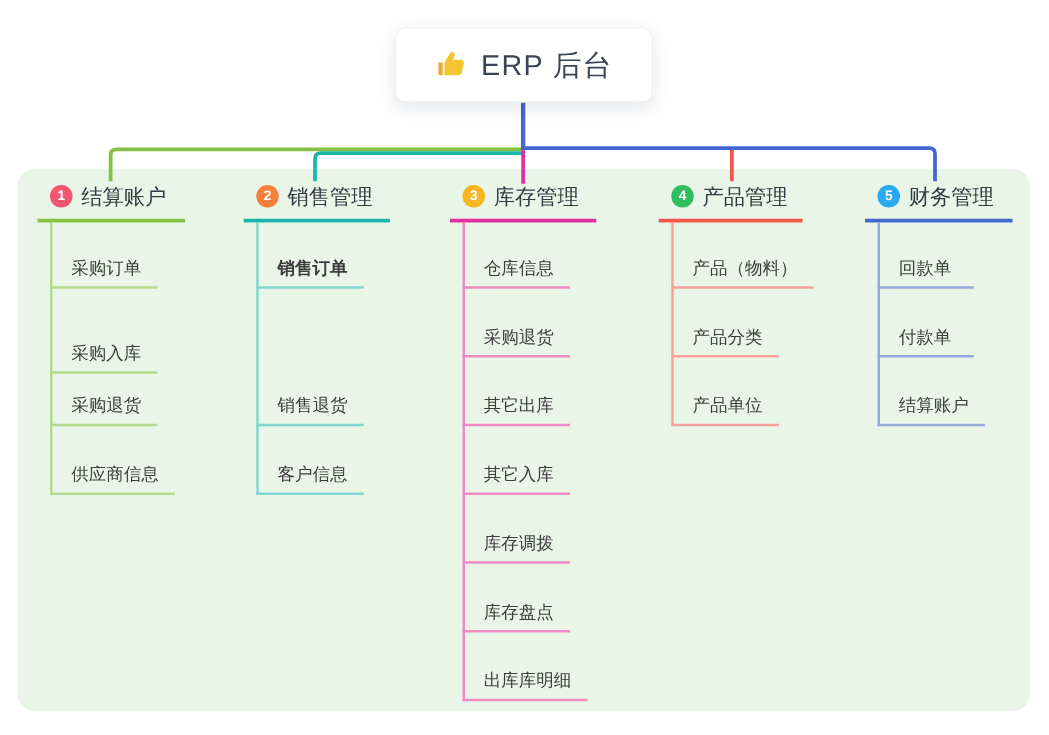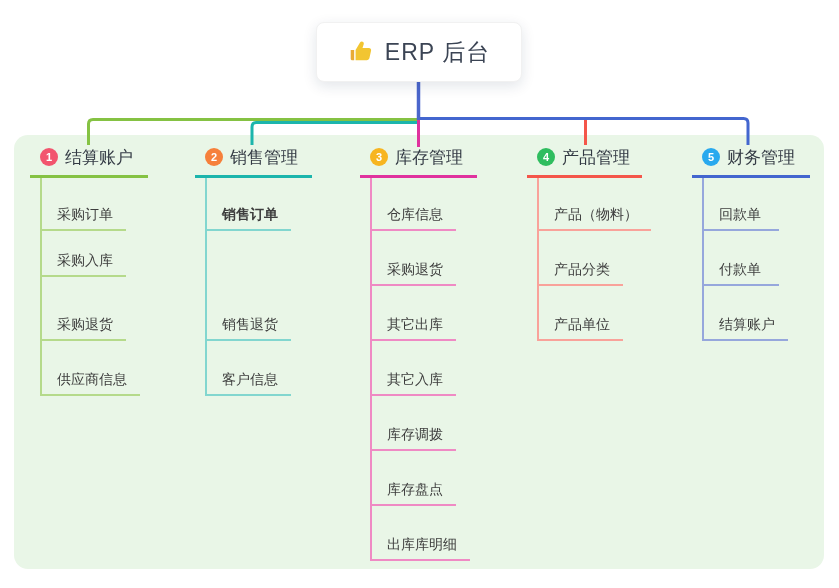--- a/index.html
+++ b/index.html
@@ -66,21 +66,21 @@
   <div id="branches">
       <div class="branch" style="left: 30px; width: 118px;">
         <div class="branch-title" style="border-bottom-color: rgb(133, 194, 67);">
           <span class="badge" style="background: rgb(242, 85, 110);">1</span>
           <span class="branch-label">结算账户</span>
         </div>
         <div class="rail" style="background: rgb(181, 218, 139); height: 218px;"></div>
         <div class="item" style="top: 57px; border-bottom-color: rgb(181, 218, 139);">
           <span class="item-label">采购订单</span>
         </div>
-        <div class="item" style="top: 103px; border-bottom-color: rgb(181, 218, 139); justify-content: flex-end;">
+        <div class="item" style="top: 125px; border-bottom-color: rgb(181, 218, 139); justify-content: flex-end;">
           <span class="item-label">采购入库</span>
         </div>
         <div class="item" style="top: 167px; border-bottom-color: rgb(181, 218, 139);">
           <span class="item-label">采购退货</span>
         </div>
         <div class="item" style="top: 222px; border-bottom-color: rgb(181, 218, 139);">
           <span class="item-label">供应商信息</span>
         </div>
       </div>
       <div class="branch" style="left: 195px; width: 117px;">

